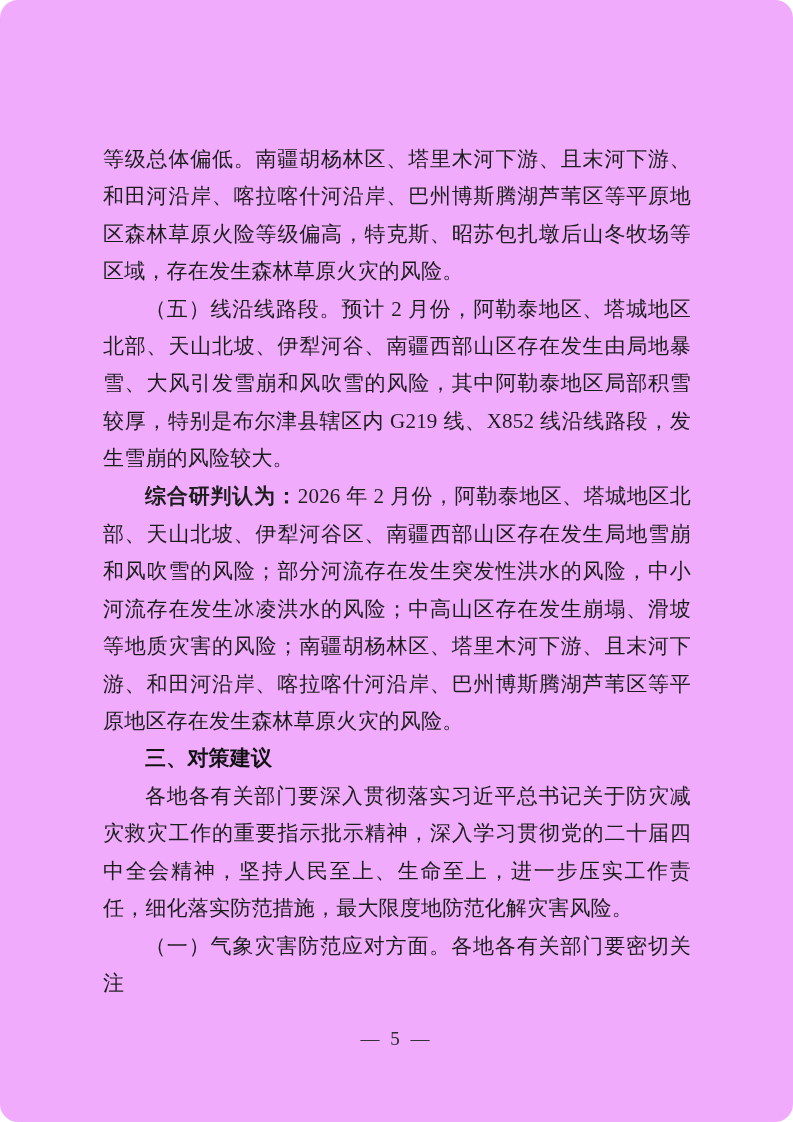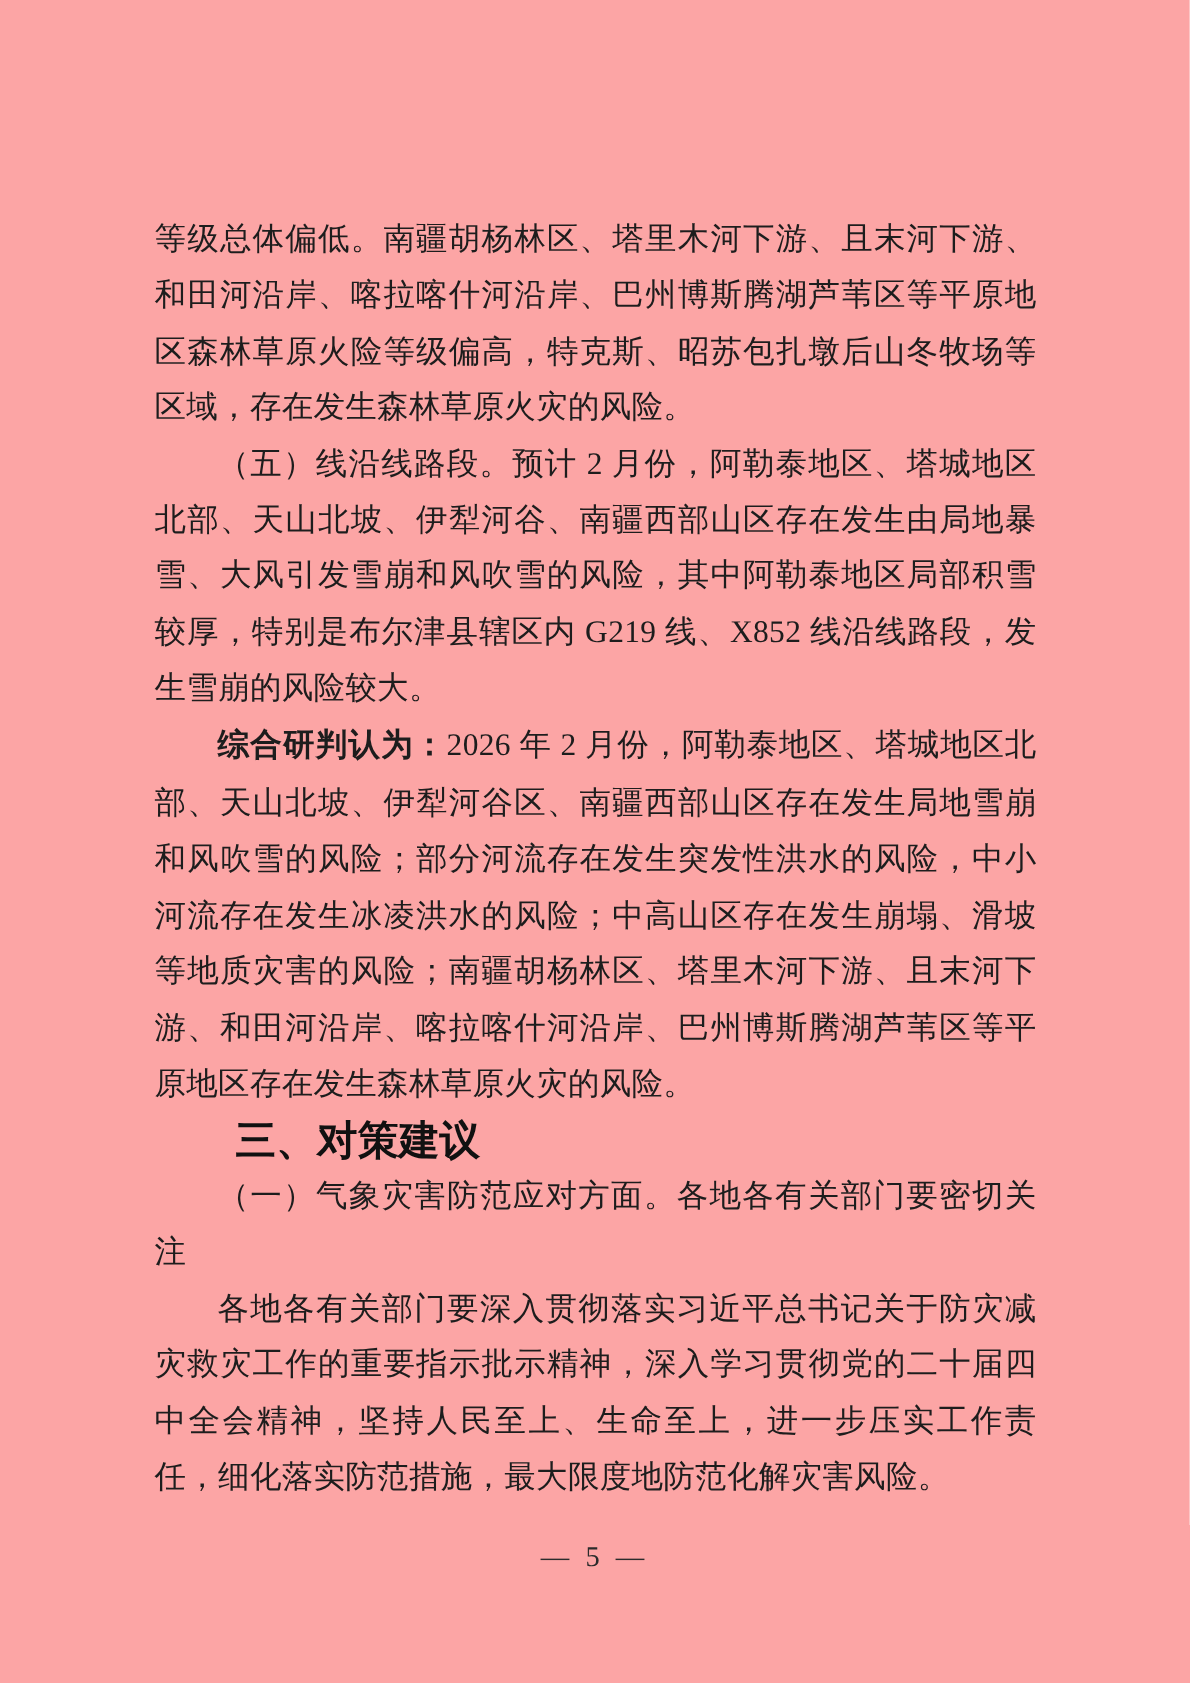--- a/index.html
+++ b/index.html
@@ -4,45 +4,45 @@
 <style>
   html, body { margin: 0; padding: 0; }
   body {
     width: 793px; height: 1122px;
     background: #ffffff;
     position: relative;
     overflow: hidden;
     font-family: "Liberation Serif", "DejaVu Serif", serif;
     color: #1d1d1d;
   }
-  .page { position: absolute; inset: 0; background: #fca5a5; }
+  .page { position: absolute; inset: 0; background: #f0abfc; border-radius: 18px; }
   .content {
     position: absolute;
     left: 103px; top: 141px;
     width: 588px;
     font-size: 21px;
     line-height: 37.4px;
     text-align: justify;
     letter-spacing: 0.2px;
   }
   .para { margin: 0; text-indent: 2em; }
   .para.continuation { text-indent: 0; }
   .lead-kai { font-style: normal; }
   .lead-bold {
     font-weight: bold;
     font-family: Liberation Mono, monospace;
     letter-spacing: 0.5px;
   }
   .section-heading {
     margin: 0;
     text-indent: 2em;
-    font-size: 27px;
+    font-size: 21px;
     line-height: 37.4px;
     font-weight: bold;
-    font-family: Liberation Sans, sans-serif;
+    font-family: Liberation Mono, monospace;
     color: #111111;
   }
   .footer {
     position: absolute;
     left: 0; right: 0; top: 1027px;
     text-align: center;
     font-size: 19px;
     line-height: 24px;
     color: #2b2b2b;
     letter-spacing: 3px;
@@ -56,22 +56,22 @@
   <main class="content">
 
     <p class="para continuation"><span>等级总体偏低。南疆胡杨林区、塔里木河下游、且末河下游、和田河沿岸、喀拉喀什河沿岸、巴州博斯腾湖芦苇区等平原地区森林草原火险等级偏高，特克斯、昭苏包扎墩后山冬牧场等区域，存在发生森林草原火灾的风险。</span></p>
 
     <p class="para"><span class="lead-kai">（五）线沿线路段。</span><span>预计 2 月份，阿勒泰地区、塔城地区北部、天山北坡、伊犁河谷、南疆西部山区存在发生由局地暴雪、大风引发雪崩和风吹雪的风险，其中阿勒泰地区局部积雪较厚，特别是布尔津县辖区内 G219 线、X852 线沿线路段，发生雪崩的风险较大。</span></p>
 
     <p class="para"><span class="lead-bold">综合研判认为：</span><span>2026 年 2 月份，阿勒泰地区、塔城地区北部、天山北坡、伊犁河谷区、南疆西部山区存在发生局地雪崩和风吹雪的风险；部分河流存在发生突发性洪水的风险，中小河流存在发生冰凌洪水的风险；中高山区存在发生崩塌、滑坡等地质灾害的风险；南疆胡杨林区、塔里木河下游、且末河下游、和田河沿岸、喀拉喀什河沿岸、巴州博斯腾湖芦苇区等平原地区存在发生森林草原火灾的风险。</span></p>
 
     <h3 class="section-heading">三、对策建议</h3>
 
+    <p class="para"><span>各地各有关部门要深入贯彻落实习近平总书记关于防灾减灾救灾工作的重要指示批示精神，深入学习贯彻党的二十届四中全会精神，坚持人民至上、生命至上，进一步压实工作责任，细化落实防范措施，最大限度地防范化解灾害风险。</span></p>
+
     <p class="para"><span class="lead-kai">（一）气象灾害防范应对方面。</span><span>各地各有关部门要密切关注</span></p>
-
-    <p class="para"><span>各地各有关部门要深入贯彻落实习近平总书记关于防灾减灾救灾工作的重要指示批示精神，深入学习贯彻党的二十届四中全会精神，坚持人民至上、生命至上，进一步压实工作责任，细化落实防范措施，最大限度地防范化解灾害风险。</span></p>
 
   </main>
 
   <footer class="footer">
     <span>— 5 —</span>
   </footer>
 </div>
 
 </body></html>

